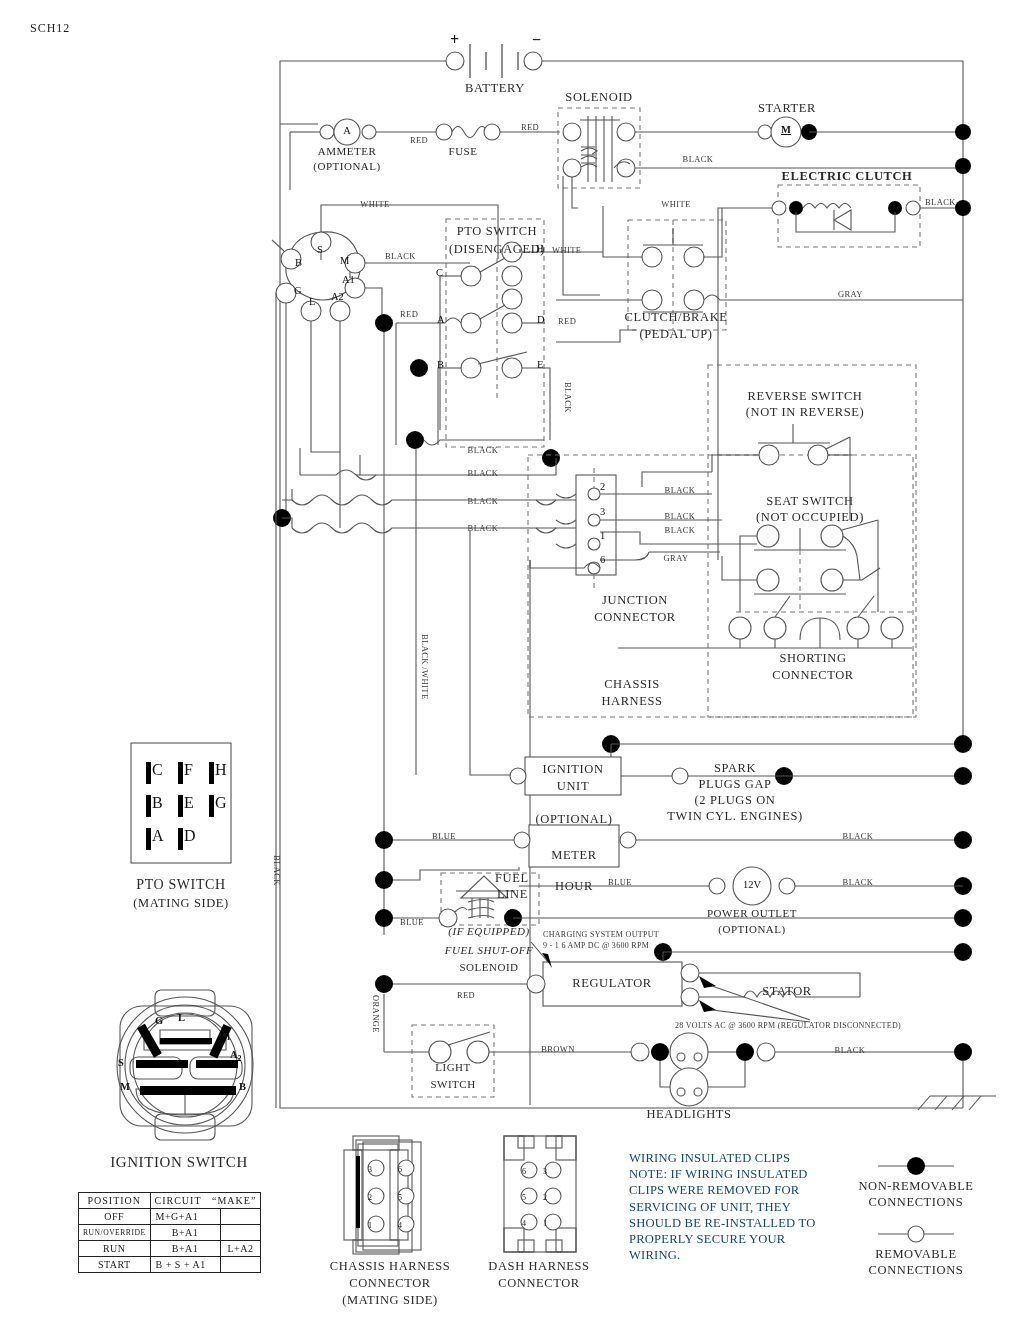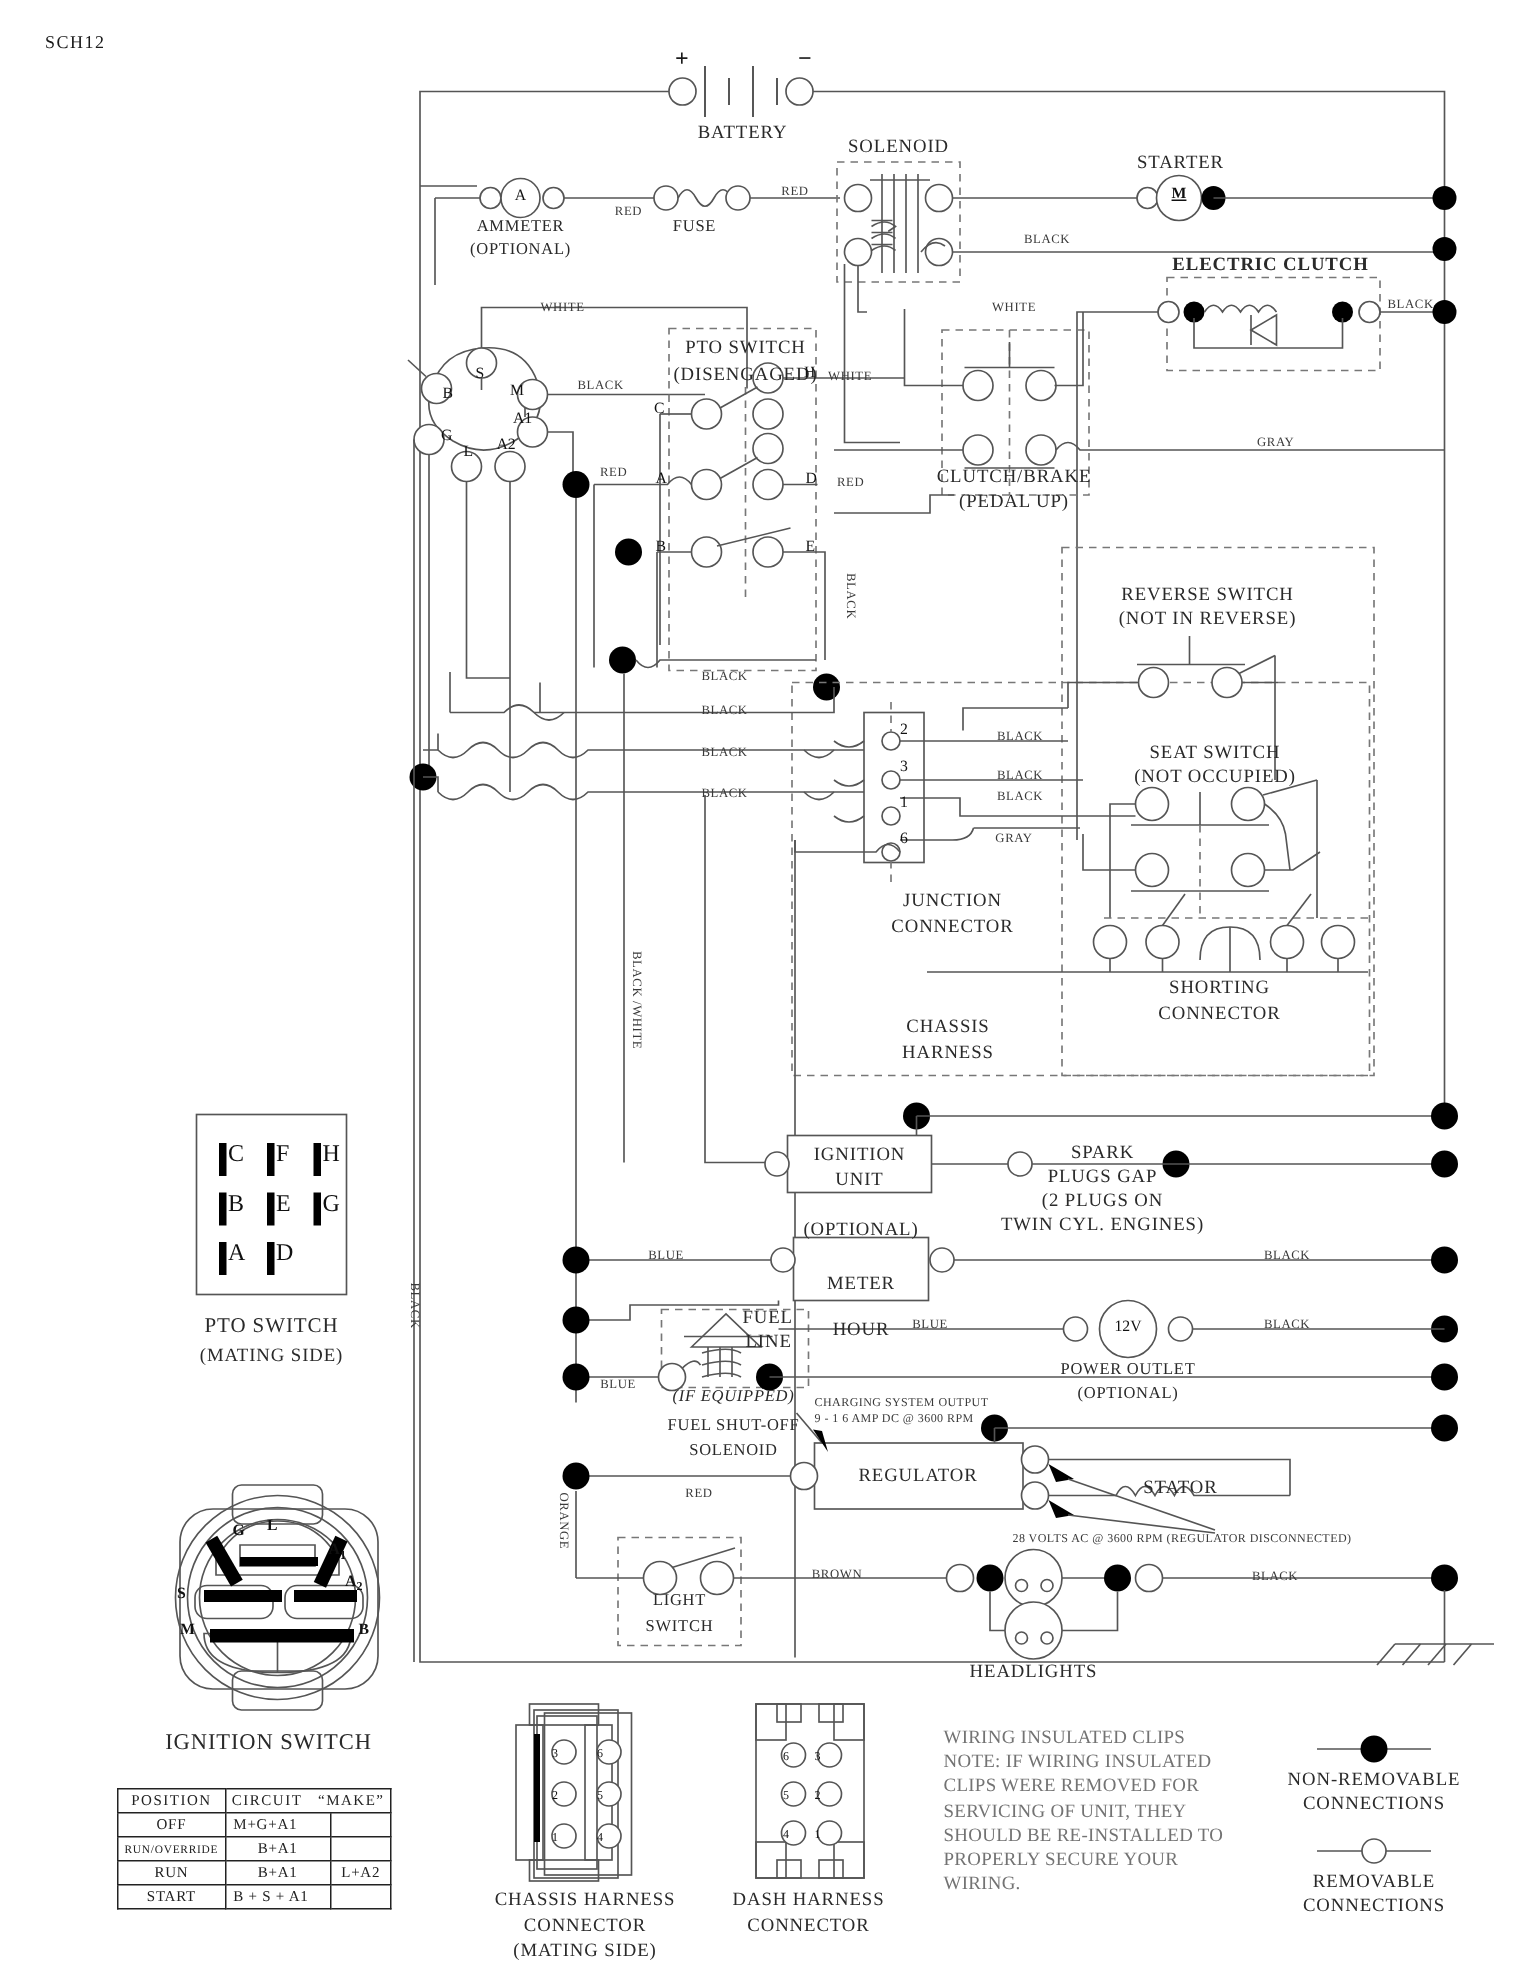--- a/index.html
+++ b/index.html
@@ -12,21 +12,21 @@
   .lbl{position:absolute;font-family:"Liberation Serif",serif;color:#1a1a1a;
        white-space:nowrap;line-height:1;}
   .wirelbl{font-size:8.5px;letter-spacing:.4px;color:#3a3a3a;}
   .comp{font-size:12.5px;letter-spacing:.6px;color:#2a2a2a;}
   .compsm{font-size:11px;letter-spacing:.5px;color:#2a2a2a;}
   .tiny{font-size:8px;letter-spacing:.3px;color:#3a3a3a;}
   .pin{font-size:10.5px;color:#111;}
   .bold{font-weight:bold;}
   .ctr{transform:translateX(-50%);}
   .vert{transform-origin:left top;}
-  .note{font-size:12.6px;line-height:16.2px;letter-spacing:.2px;color:#737373;}
+  .note{font-size:12.6px;line-height:16.2px;letter-spacing:.2px;color:#0c4a6e;}
   .sch12{font-size:12px;letter-spacing:1px;}
   
   table.igt{position:absolute;border-collapse:collapse;font-size:10px;
             font-family:"Liberation Serif",serif;color:#222;}
   table.igt td{border:1px solid #222;padding:2px 4px;text-align:center;
                letter-spacing:.5px;}
   table.igt td.l{text-align:left;padding-left:5px;}
   table.igt td.hdr{letter-spacing:1px;}
   td.small{font-size:7.6px;letter-spacing:0;}
 </style>
@@ -547,21 +547,21 @@
 <div class="lbl comp ctr" style="left:735px;top:810px;">TWIN CYL. ENGINES)</div>
 
 <div class="lbl comp ctr" style="left:574px;top:813px;">(OPTIONAL)</div>
 <div class="lbl comp ctr" style="left:574px;top:832px;margin-top:48px;">HOUR</div>
 <div class="lbl comp ctr" style="left:574px;top:849px;">METER</div>
 <div class="lbl wirelbl ctr" style="left:444px;top:832px;">BLUE</div>
 <div class="lbl wirelbl ctr" style="left:858px;top:832px;">BLACK</div>
 
 <div class="lbl comp" style="left:495px;top:872px;">FUEL</div>
 <div class="lbl comp" style="left:497px;top:888px;">LINE</div>
-<div class="lbl compsm ctr" style="left:489px;top:945px;">FUEL SHUT-OFF</div>
+<div class="lbl compsm ctr" style="left:489px;top:945px;font-style:italic;">FUEL SHUT-OFF</div>
 <div class="lbl compsm ctr" style="left:489px;top:962px;">SOLENOID</div>
 <div class="lbl compsm ctr" style="left:489px;top:926px;font-style:italic;">(IF EQUIPPED)</div>
 <div class="lbl wirelbl ctr" style="left:412px;top:918px;">BLUE</div>
 <div class="lbl wirelbl ctr" style="left:466px;top:991px;">RED</div>
 
 <div class="lbl pin ctr" style="left:752px;top:880px;">12V</div>
 <div class="lbl compsm ctr" style="left:752px;top:908px;">POWER OUTLET</div>
 <div class="lbl compsm ctr" style="left:752px;top:924px;">(OPTIONAL)</div>
 <div class="lbl wirelbl ctr" style="left:620px;top:878px;">BLUE</div>
 <div class="lbl wirelbl ctr" style="left:858px;top:878px;">BLACK</div>

